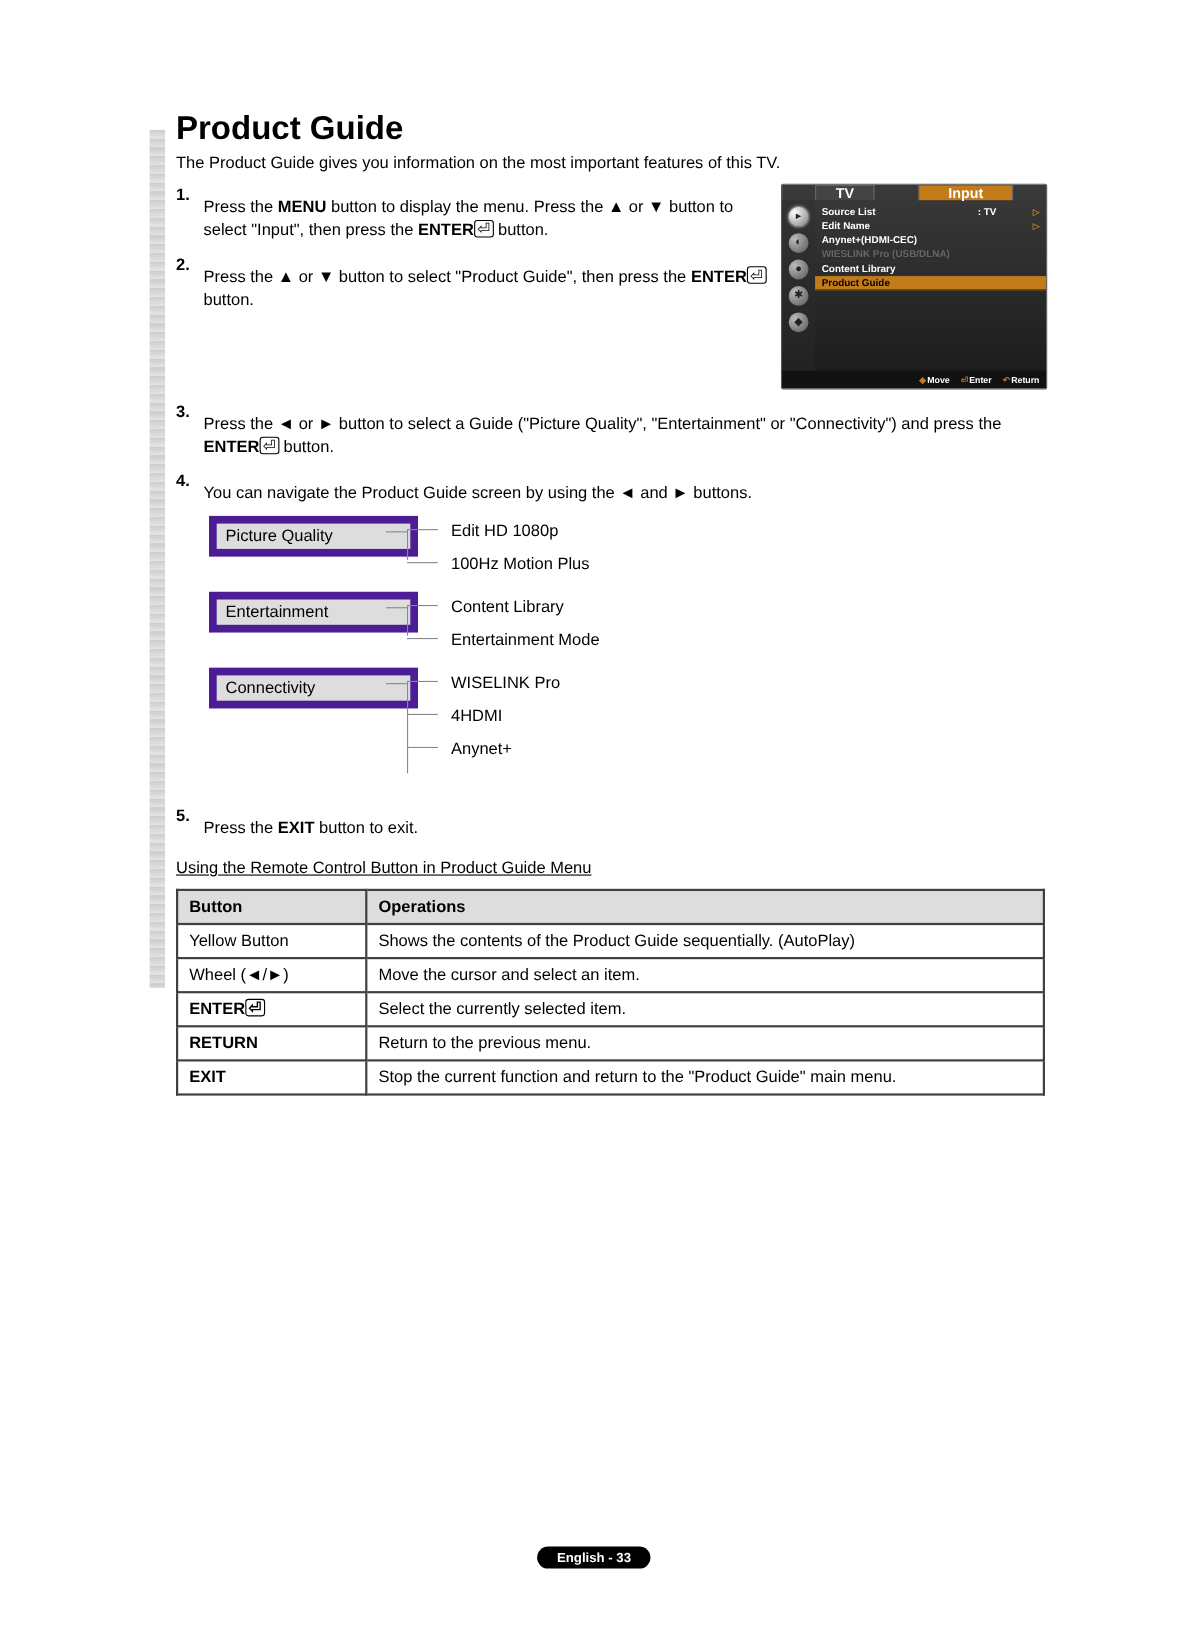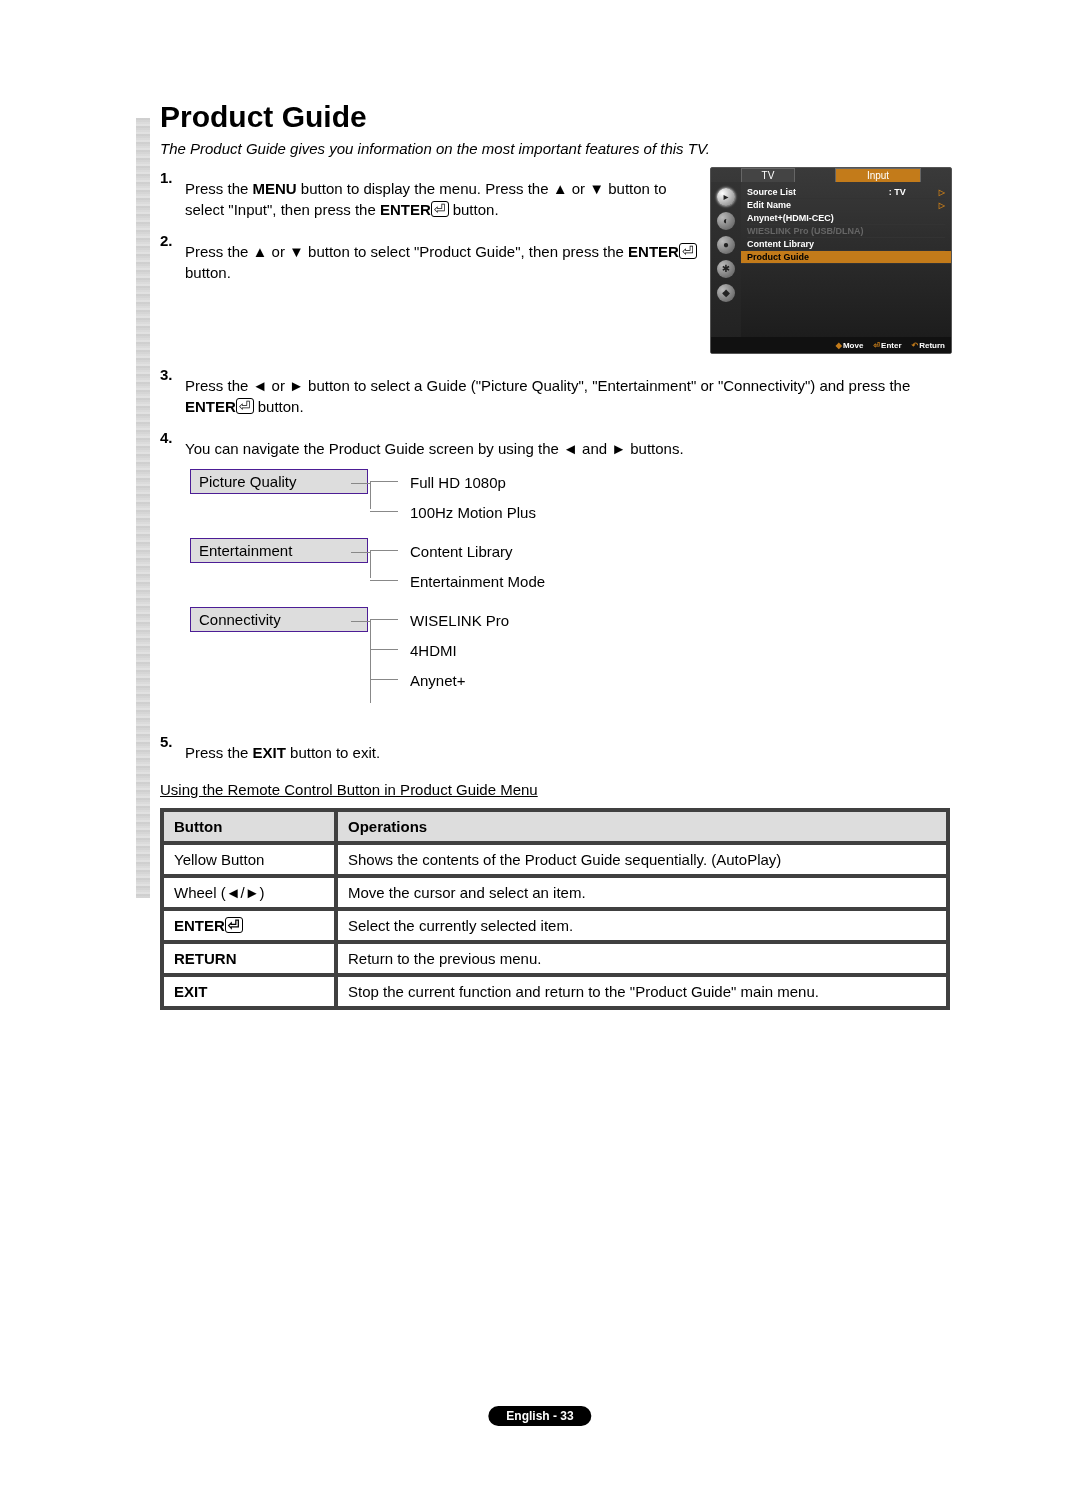--- a/index.html
+++ b/index.html
@@ -36,21 +36,20 @@
   }
   h1 {
     font-size: 30px;
     font-weight: bold;
     margin: 0 0 4px 0;
     padding: 0;
   }
   .intro {
     margin: 0 0 8px 0;
     line-height: 1.4;
-    font-style: italic;
   }
   .columns {
     display: flex;
     gap: 10px;
     margin-bottom: 10px;
   }
   .steps {
     flex: 1;
     margin: 0;
     padding: 0;
@@ -91,22 +90,22 @@
     font-size: 9px;
     overflow: hidden;
   }
   .osd-top {
     display: flex;
     height: 14px;
   }
   .osd-tab {
     background: #444;
     border: 1px solid #666;
-    font-weight: normal;
-    font-size: 10px;
+    font-weight: bold;
+    font-size: 13px;
     padding: 0 6px;
     display: flex;
     align-items: center;
     justify-content: center;
     border-bottom: none;
   }
   .osd-tab.tv { width: 40px; margin-left: 30px; }
   .osd-tab.input { background: #c37b1a; color: #fff; flex: 1; margin: 0 30px 0 40px; }
   .osd-body { display: flex; height: 156px; }
   .osd-icons {
@@ -165,21 +164,21 @@
   }
   .osd-footer span { white-space: nowrap; }
   .osd-footer .sym { color: #c37b1a; margin-right: 1px; }
 
   .tree {
     margin: 6px 0 10px 30px;
   }
   .tree-cat {
     width: 160px;
     background: #ddd;
-    border: 1px solid #4c1d95;
+    border: 7px solid #4c1d95;
     padding: 3px 8px;
     margin-bottom: 6px;
     font-size: 15px;
   }
   .tree-item {
     padding: 3px 0 3px 10px;
     position: relative;
     font-size: 15px;
     line-height: 1.4;
     margin-bottom: 3px;
@@ -217,21 +216,21 @@
   .subhead {
     font-weight: normal;
     text-decoration: underline;
     margin: 18px 0 10px 0;
   }
   table.ops {
     border-collapse: collapse;
     width: 100%;
   }
   table.ops th, table.ops td {
-    border: 4px solid #404040;
+    border: 2px solid #404040;
     padding: 6px 10px;
     text-align: left;
     font-size: 15px;
   }
   table.ops th {
     background: #ddd;
     font-weight: bold;
   }
   table.ops td.btncol { width: 140px; }
   .bold-cell { font-weight: bold; text-align: right; padding-right: 20px !important; }
@@ -334,21 +333,21 @@
         <span class="txt">You can navigate the Product Guide screen by using the ◄ and ► buttons.</span>
       </li>
     </ol>
 
     <div class="tree" id="tree">
         <div class="tree-group" style="min-height: 56px;">
           <div class="tree-cat" style="position: absolute;">Picture Quality</div>
           <div class="hline-main"></div>
           <div class="vline" style="height: 28px;"></div>
           <div class="tree-items-wrap" style="padding-top: 0px;">
-            <div class="tree-item">Full HD 1080p</div>
+            <div class="tree-item">Edit HD 1080p</div>
             <div class="tree-item">100Hz Motion Plus</div>
           </div>
         </div>
         <div class="tree-group" style="min-height: 56px;">
           <div class="tree-cat" style="position: absolute;">Entertainment</div>
           <div class="hline-main"></div>
           <div class="vline" style="height: 28px;"></div>
           <div class="tree-items-wrap" style="padding-top: 0px;">
             <div class="tree-item">Content Library</div>
             <div class="tree-item">Entertainment Mode</div>

